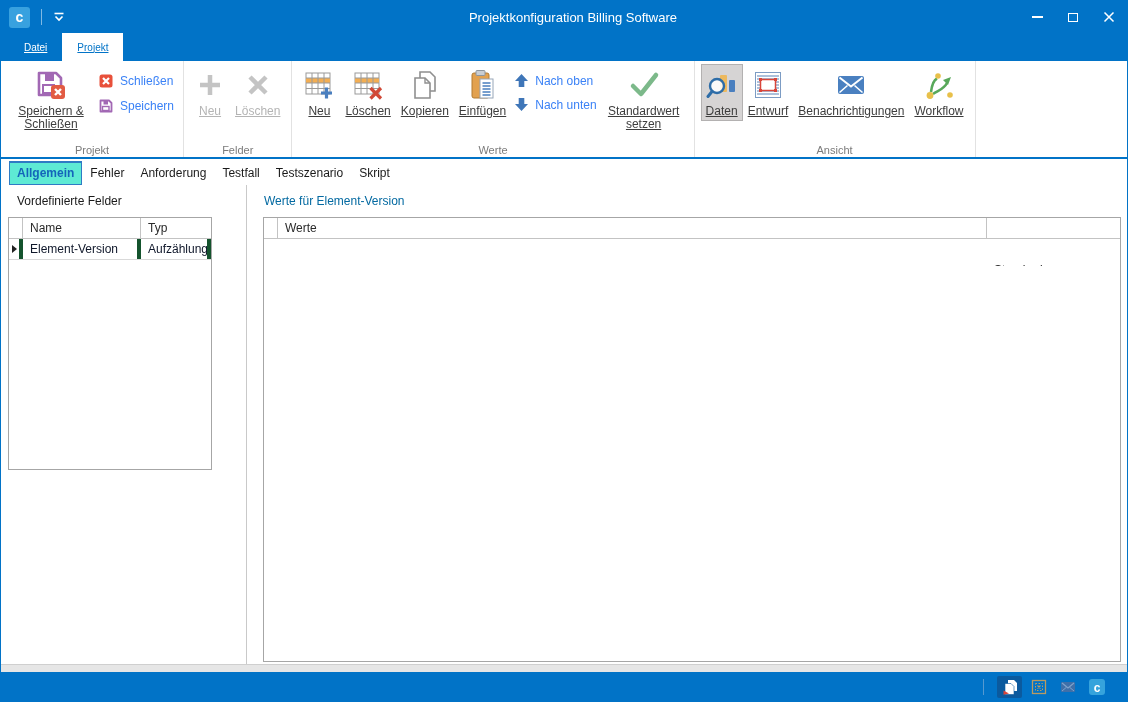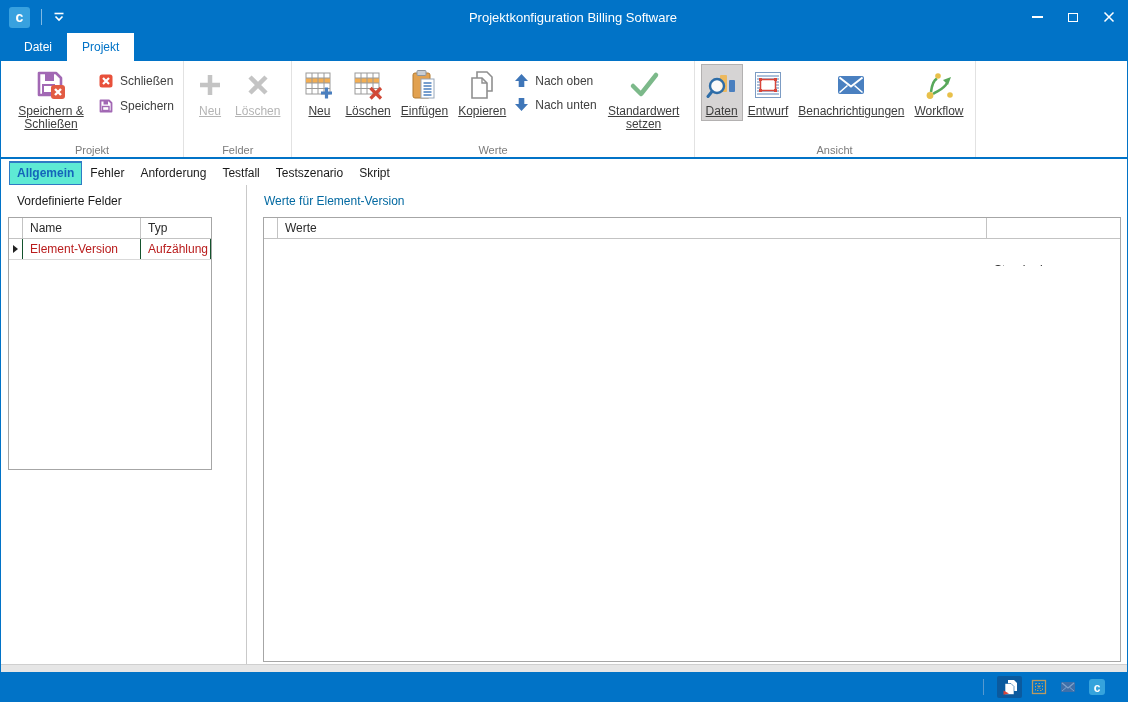--- a/index.html
+++ b/index.html
@@ -13,36 +13,36 @@
               display:flex; align-items:center; justify-content:center; font-weight:bold; font-size:14px; color:#fff; }
   .qat-sep { width:1px; height:16px; background:rgba(255,255,255,.5); margin:0 11px; }
   .win-title { position:absolute; left:0; right:0; text-align:center; font-size:13px; pointer-events:none;margin-left:18px; }
   .win-controls { margin-left:auto; display:flex; z-index:2; height:100%; }
   .win-btn { width:36px; height:100%; display:flex; align-items:center; justify-content:center; }
   .glyph-min { width:11px; height:2px; background:#fff; }
   .glyph-max { width:10px; height:9px; border:1.5px solid #fff; }
 
   
   .tabrow { height:28px; background:#0173C7; display:flex; align-items:stretch; padding-left:8px; }
-  .ribbon-tab { color:#fff; font-size:12px; padding:0 15px; display:flex; align-items:center; }
+  .ribbon-tab { color:#fff; font-size:10px; padding:0 15px; display:flex; align-items:center;text-decoration:underline; }
   .ribbon-tab.active { background:#fff; color:#0173C7; }
 
   
   .ribbon { height:98px; background:#fff; border-bottom:2px solid #0173C7; display:flex; }
   .rgroup { position:relative; display:flex; align-items:flex-start; padding:3px 6px 17px 6px; border-right:1px solid #e2e2e2; }
   .rgroup-label { position:absolute; bottom:1px; left:0; right:0; text-align:center; font-size:11px; color:#7b7b7b; }
   .btn-large { display:flex; flex-direction:column; align-items:center; padding:2px 4px; font-size:12px;
                color:#3d3d3d; text-align:center; border:1px solid transparent; }
   .btn-large .ic { height:36px; display:flex; align-items:center; justify-content:center; }
   .btn-large .lbl { line-height:13px; margin-top:2px; white-space:pre-line;text-decoration:underline; }
   .btn-large.wrap .lbl { max-width:78px; }
   .btn-large.selected { background:#d6d4d4; border:1px solid #b3b1b1; }
   .btn-large.disabled { color:#b4b4b4; }
   .smallcol { display:flex; flex-direction:column; gap:7px; margin-top:8px; }
-  .btn-small { display:flex; align-items:center; gap:6px; font-size:12px; color:#404040; padding:1px 3px; }
+  .btn-small { display:flex; align-items:center; gap:6px; font-size:12px; color:#3b82f6; padding:1px 3px; }
 
   
   .doc-tabs { height:26px; background:#fff; display:flex; align-items:flex-end; padding:4px 0 0 8px; }
   .doc-tab { font-size:12px; color:#1a1a1a; padding:3px 7px 4px; border:1px solid transparent; }
   .doc-tab.active { color:#1464BA; font-weight:bold; border:1px solid #2E7BC4; border-top:2px solid #2E7BC4; background:#5eead4;margin-top:38px; }
 
   
   .workspace { position:relative; height:479px; background:#fff; }
   .panel-title { position:absolute; font-size:12px; top:9px; }
   .left-title { left:16px; color:#1a1a1a; }
@@ -53,21 +53,21 @@
   .grid-left  { left:7px;  top:32px; width:204px; height:253px; }
   .grid-right { left:262px; top:32px; width:858px; height:445px; }
   .grid-header { display:flex; height:21px; border-bottom:1px solid #c3c3c3; background:#fff; }
   .gh-cell { font-size:12px; color:#2a2a2a; padding:3px 7px; border-right:1px solid #c3c3c3; overflow:hidden; }
   .gh-sel { width:14px; flex:0 0 14px; padding:0; }
   .gl-name { width:118px; flex:0 0 118px; }
   .gl-typ  { flex:1; border-right:none; }
   .gr-werte { width:709px; flex:0 0 709px; }
   .gr-standard { flex:1; border-right:none;margin-top:42px; }
   .grid-row { display:flex; height:21px; border-bottom:1px solid #d9d9d9; }
-  .g-cell { font-size:12px; color:#b91c1c; padding:3px 7px; border-right:1px solid #14532d; overflow:hidden; }
+  .g-cell { font-size:12px; color:#0f172a; padding:3px 7px; border-right:4px solid #14532d; overflow:hidden; }
   .row-sel { width:14px; flex:0 0 14px; padding:0; display:flex; align-items:center; justify-content:center; }
   .tri-right { width:0; height:0; border-left:5px solid #222; border-top:4px solid transparent; border-bottom:4px solid transparent; }
 
   
   .bottomstrip { height:8px; background:#e6e6e6; border-top:1px solid #cfcfcf; }
   .statusbar { height:29px; background:#0173C7; display:flex; align-items:center; justify-content:flex-end; padding-right:18px; }
   .status-sep { width:1px; height:16px; background:#5599d0; margin-right:9px; }
   .status-btn { width:25px; height:22px; display:flex; align-items:center; justify-content:center; border-radius:2px; margin-left:4px; }
   .status-btn.selected { background:#0B5A9E; }
   svg { display:block; }
@@ -185,37 +185,37 @@
             <rect x="3" y="9" width="24" height="5" fill="#F3AE53"></rect>
             <path d="M9 4 V25 M15 4 V25 M21 4 V25 M3 9 H27 M3 14 H27 M3 19.5 H27" stroke="#9a9a9a" stroke-width="1" fill="none"></path>
             <path d="M18.5 19 L29 29.5 M29 19 L18.5 29.5" stroke="#D14836" stroke-width="3.2"></path>
           </svg>
         </span>
         <span class="lbl">Löschen</span>
       </div>
       <div class="btn-large">
         <span class="ic">
           <svg width="32" height="32" viewBox="0 0 32 32">
+            <path d="M11 3 h10 l5 5 v14 h-15 z" fill="#fff" stroke="#8f8f8f" stroke-width="1.6"></path>
+            <path d="M6 9 h10 l5 5 v15 h-15 z" fill="#fff" stroke="#8f8f8f" stroke-width="1.6"></path>
+            <path d="M16 9 v5 h5" fill="none" stroke="#8f8f8f" stroke-width="1.4"></path>
+          </svg>
+        </span>
+        <span class="lbl">Kopieren</span>
+      </div>
+      <div class="btn-large">
+        <span class="ic">
+          <svg width="32" height="32" viewBox="0 0 32 32">
             <rect x="5" y="4" width="17" height="25" rx="2" fill="#E2A14F" stroke="#B27B33"></rect>
             <rect x="9" y="1.5" width="9" height="5" rx="1" fill="#C9CDD2" stroke="#8E959C"></rect>
             <rect x="13" y="10" width="13" height="19" fill="#fff" stroke="#97A6B8"></rect>
             <path d="M15.5 14 H23.5 M15.5 17 H23.5 M15.5 20 H23.5 M15.5 23 H23.5 M15.5 26 H23.5" stroke="#4A7FBF" stroke-width="1.3"></path>
           </svg>
         </span>
         <span class="lbl">Einfügen</span>
-      </div>
-      <div class="btn-large">
-        <span class="ic">
-          <svg width="32" height="32" viewBox="0 0 32 32">
-            <path d="M11 3 h10 l5 5 v14 h-15 z" fill="#fff" stroke="#8f8f8f" stroke-width="1.6"></path>
-            <path d="M6 9 h10 l5 5 v15 h-15 z" fill="#fff" stroke="#8f8f8f" stroke-width="1.6"></path>
-            <path d="M16 9 v5 h5" fill="none" stroke="#8f8f8f" stroke-width="1.4"></path>
-          </svg>
-        </span>
-        <span class="lbl">Kopieren</span>
       </div>
       <div class="smallcol">
         <div class="btn-small">
           <span>
             <svg width="15" height="15" viewBox="0 0 15 15">
               <path d="M7.5 1 L14 8 H10.3 V14 H4.7 V8 H1 Z" fill="#3F76B8"></path>
             </svg>
           </span>
           <span>Nach oben</span>
         </div>

